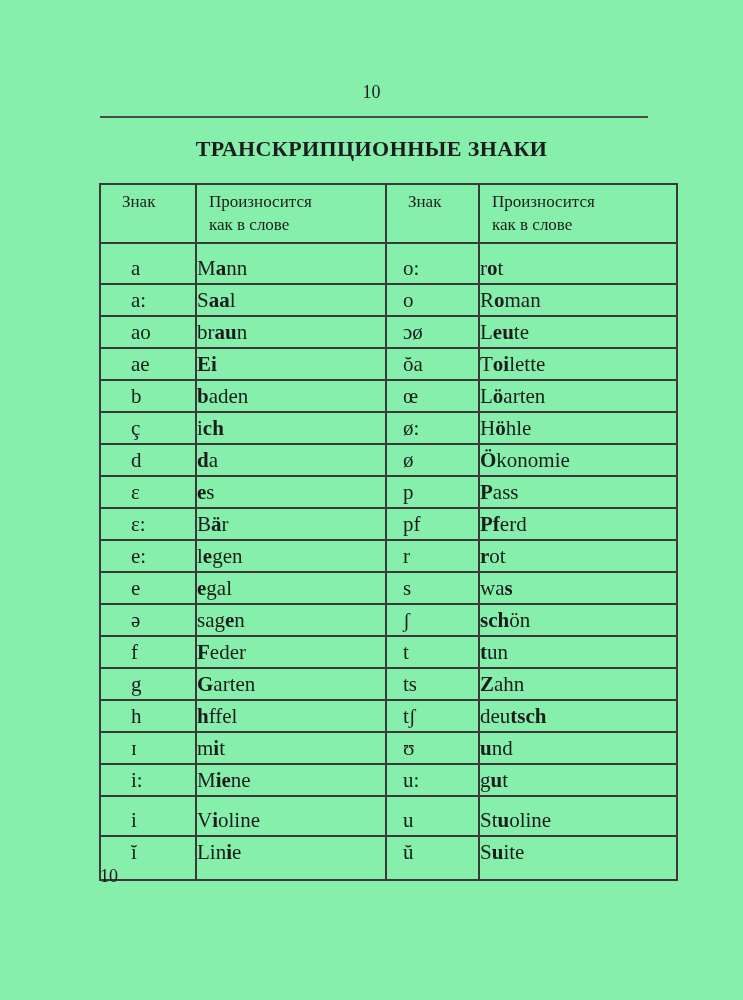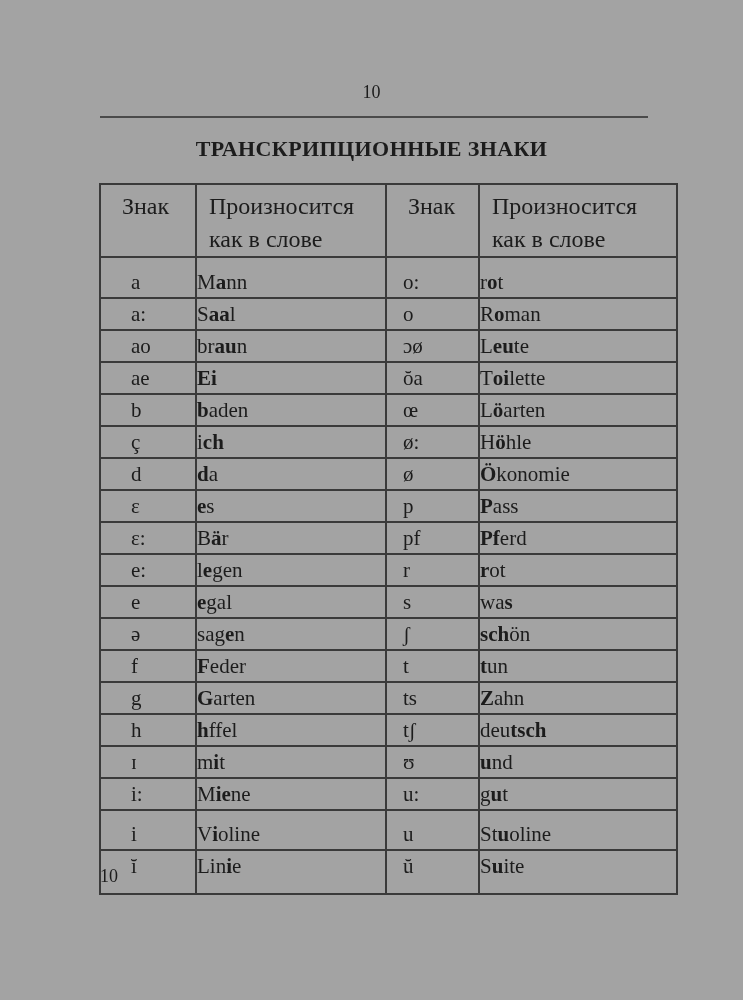--- a/index.html
+++ b/index.html
@@ -11,21 +11,21 @@
     width: 743px;
     height: 1000px;
     position: relative;
     overflow: hidden;
     font-family: "Liberation Serif", "DejaVu Serif", serif;
     color: #1c1c1c;
   }
   .page {
     position: absolute;
     inset: 0;
-    background: #a3a3a3;
+    background: #86efac;
   }
   .pn-top {
     position: absolute;
     top: 82px;
     left: 0;
     width: 100%;
     text-align: center;
     font-size: 18px;
     line-height: 1.2;
   }
@@ -61,21 +61,21 @@
   table.tr-table col.c-sign-l  { width: 96px; }
   table.tr-table col.c-word-l  { width: 190px; }
   table.tr-table col.c-sign-r  { width: 93px; }
   table.tr-table col.c-word-r  { width: 198px; }
 
   table.tr-table, th, td {
     border: 2px solid #3a3a3a;
   }
   thead th {
     font-weight: normal;
-    font-size: 24px;
+    font-size: 17px;
     text-align: left;
     vertical-align: top;
     height: 52px;
     padding: 5px 4px 0 12px;
     line-height: 1.38;
     white-space: pre-line;
     margin-top: 28px;
   }
   thead th.sign-h {
     padding-left: 21px;

